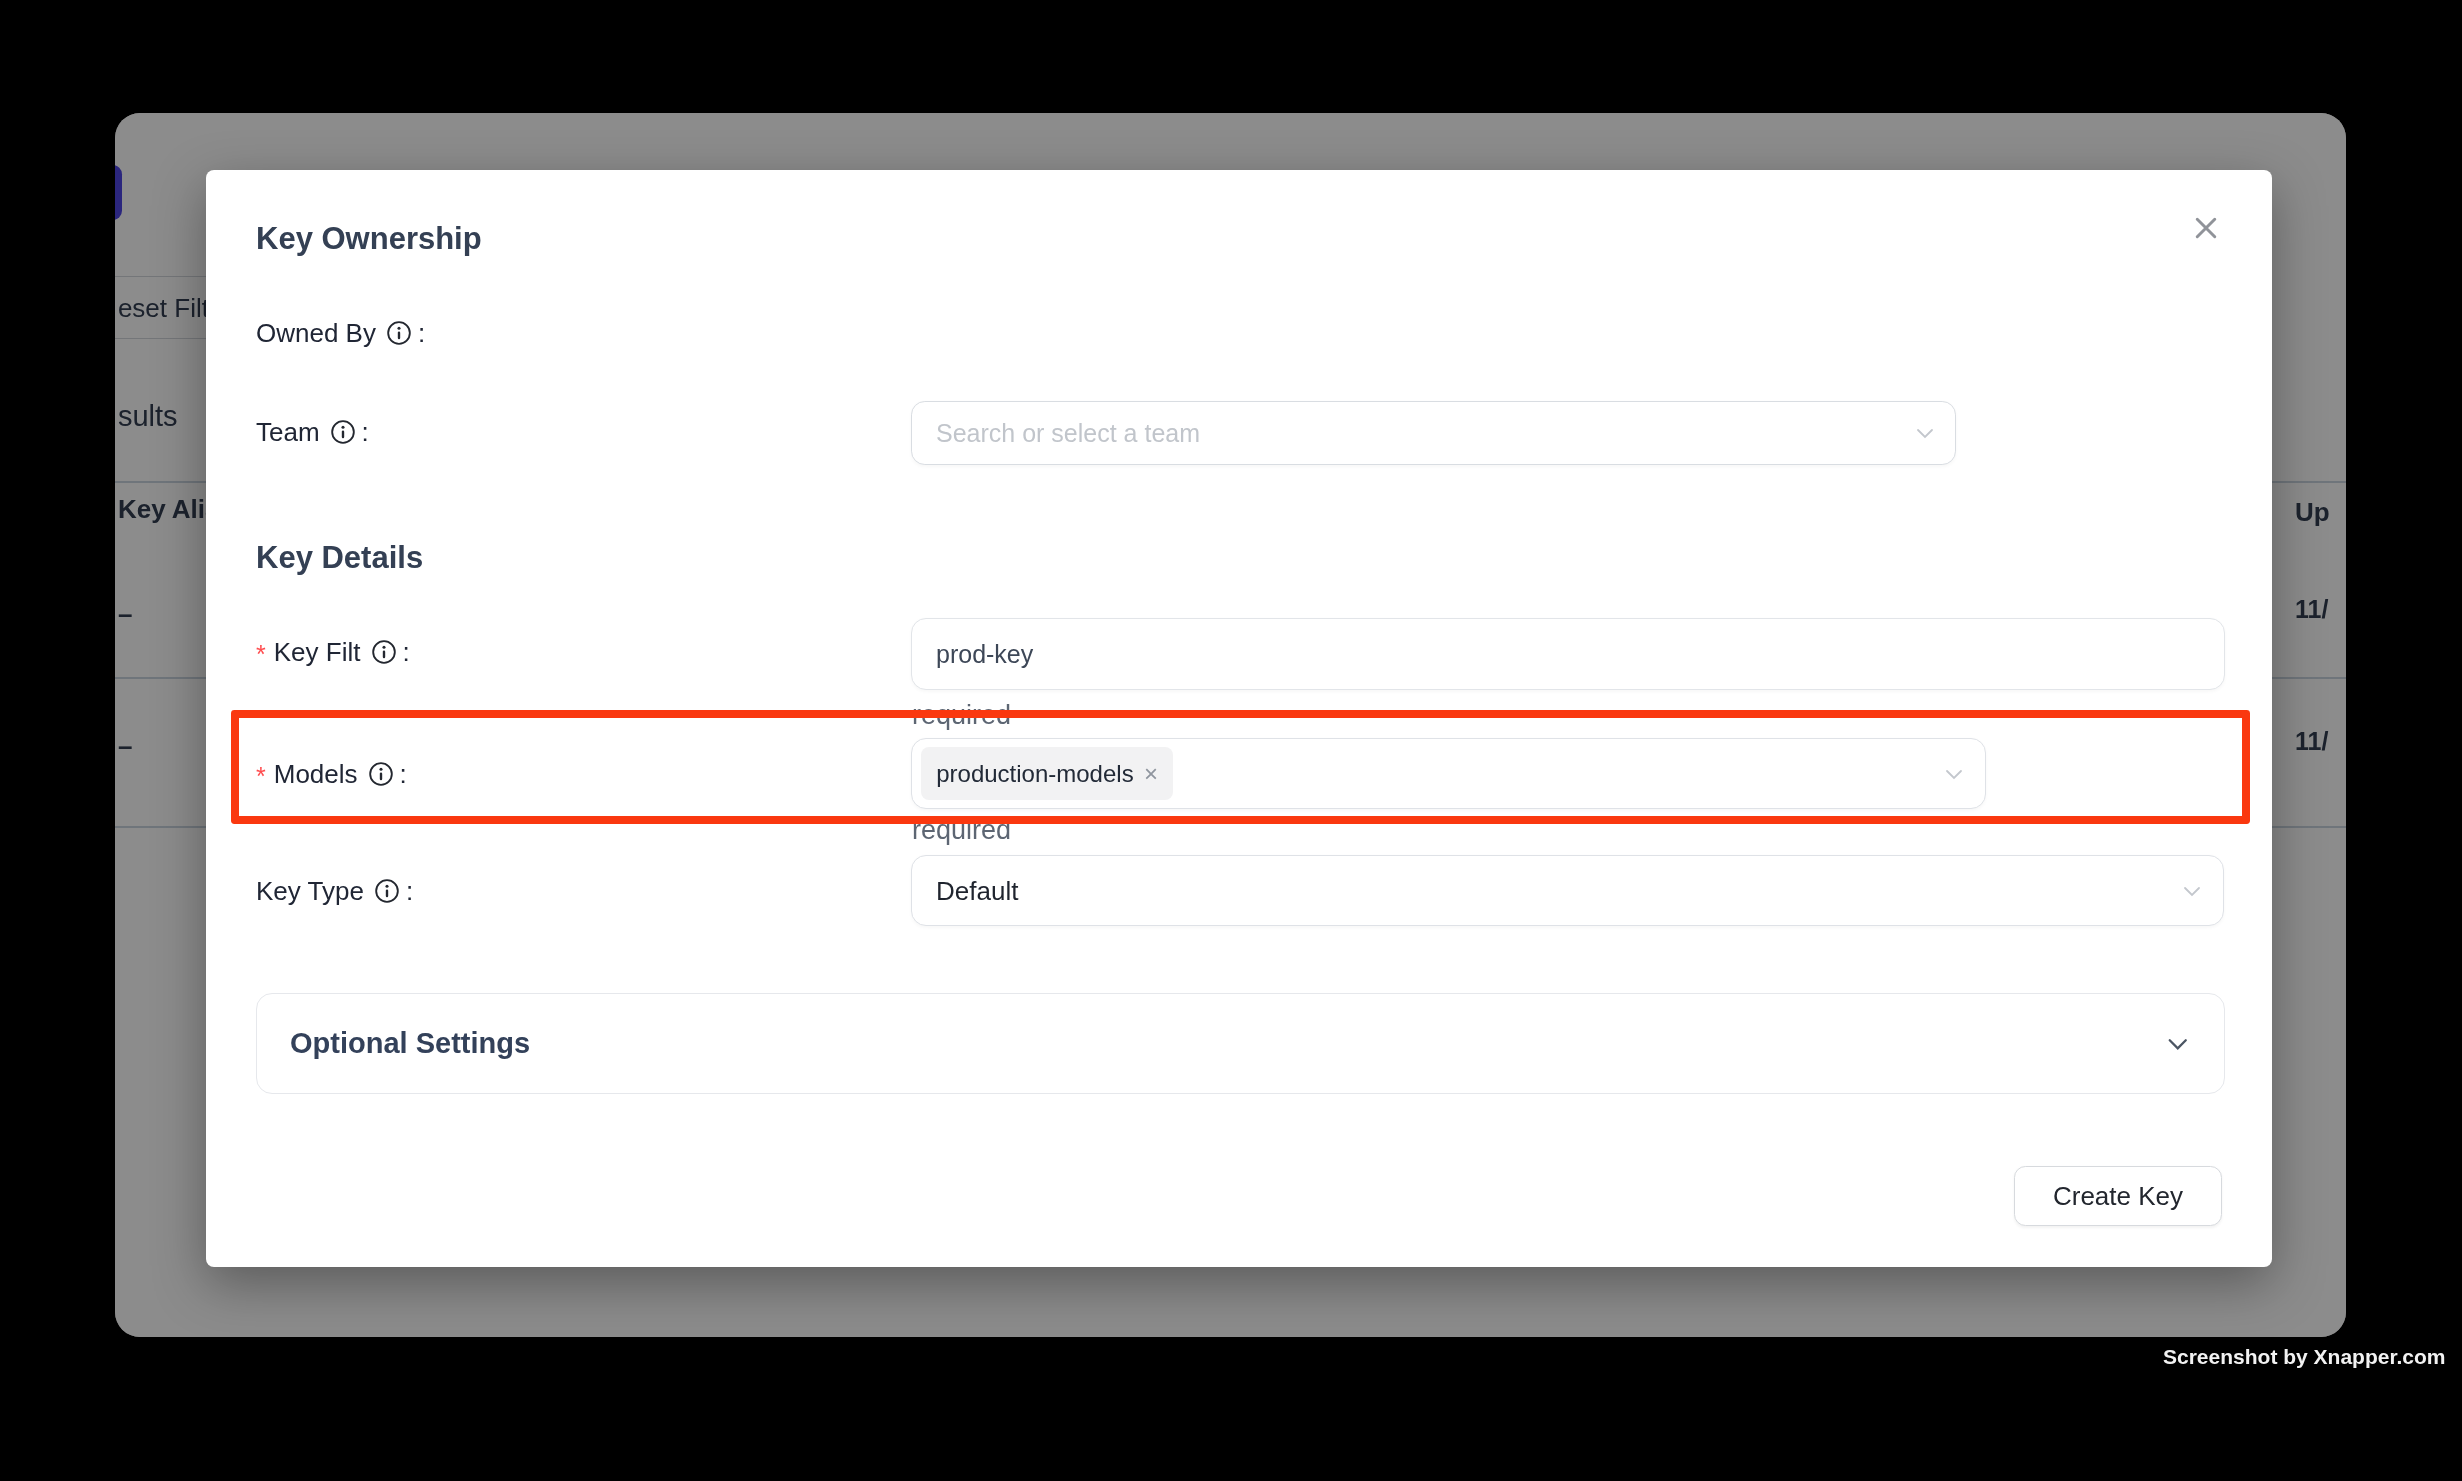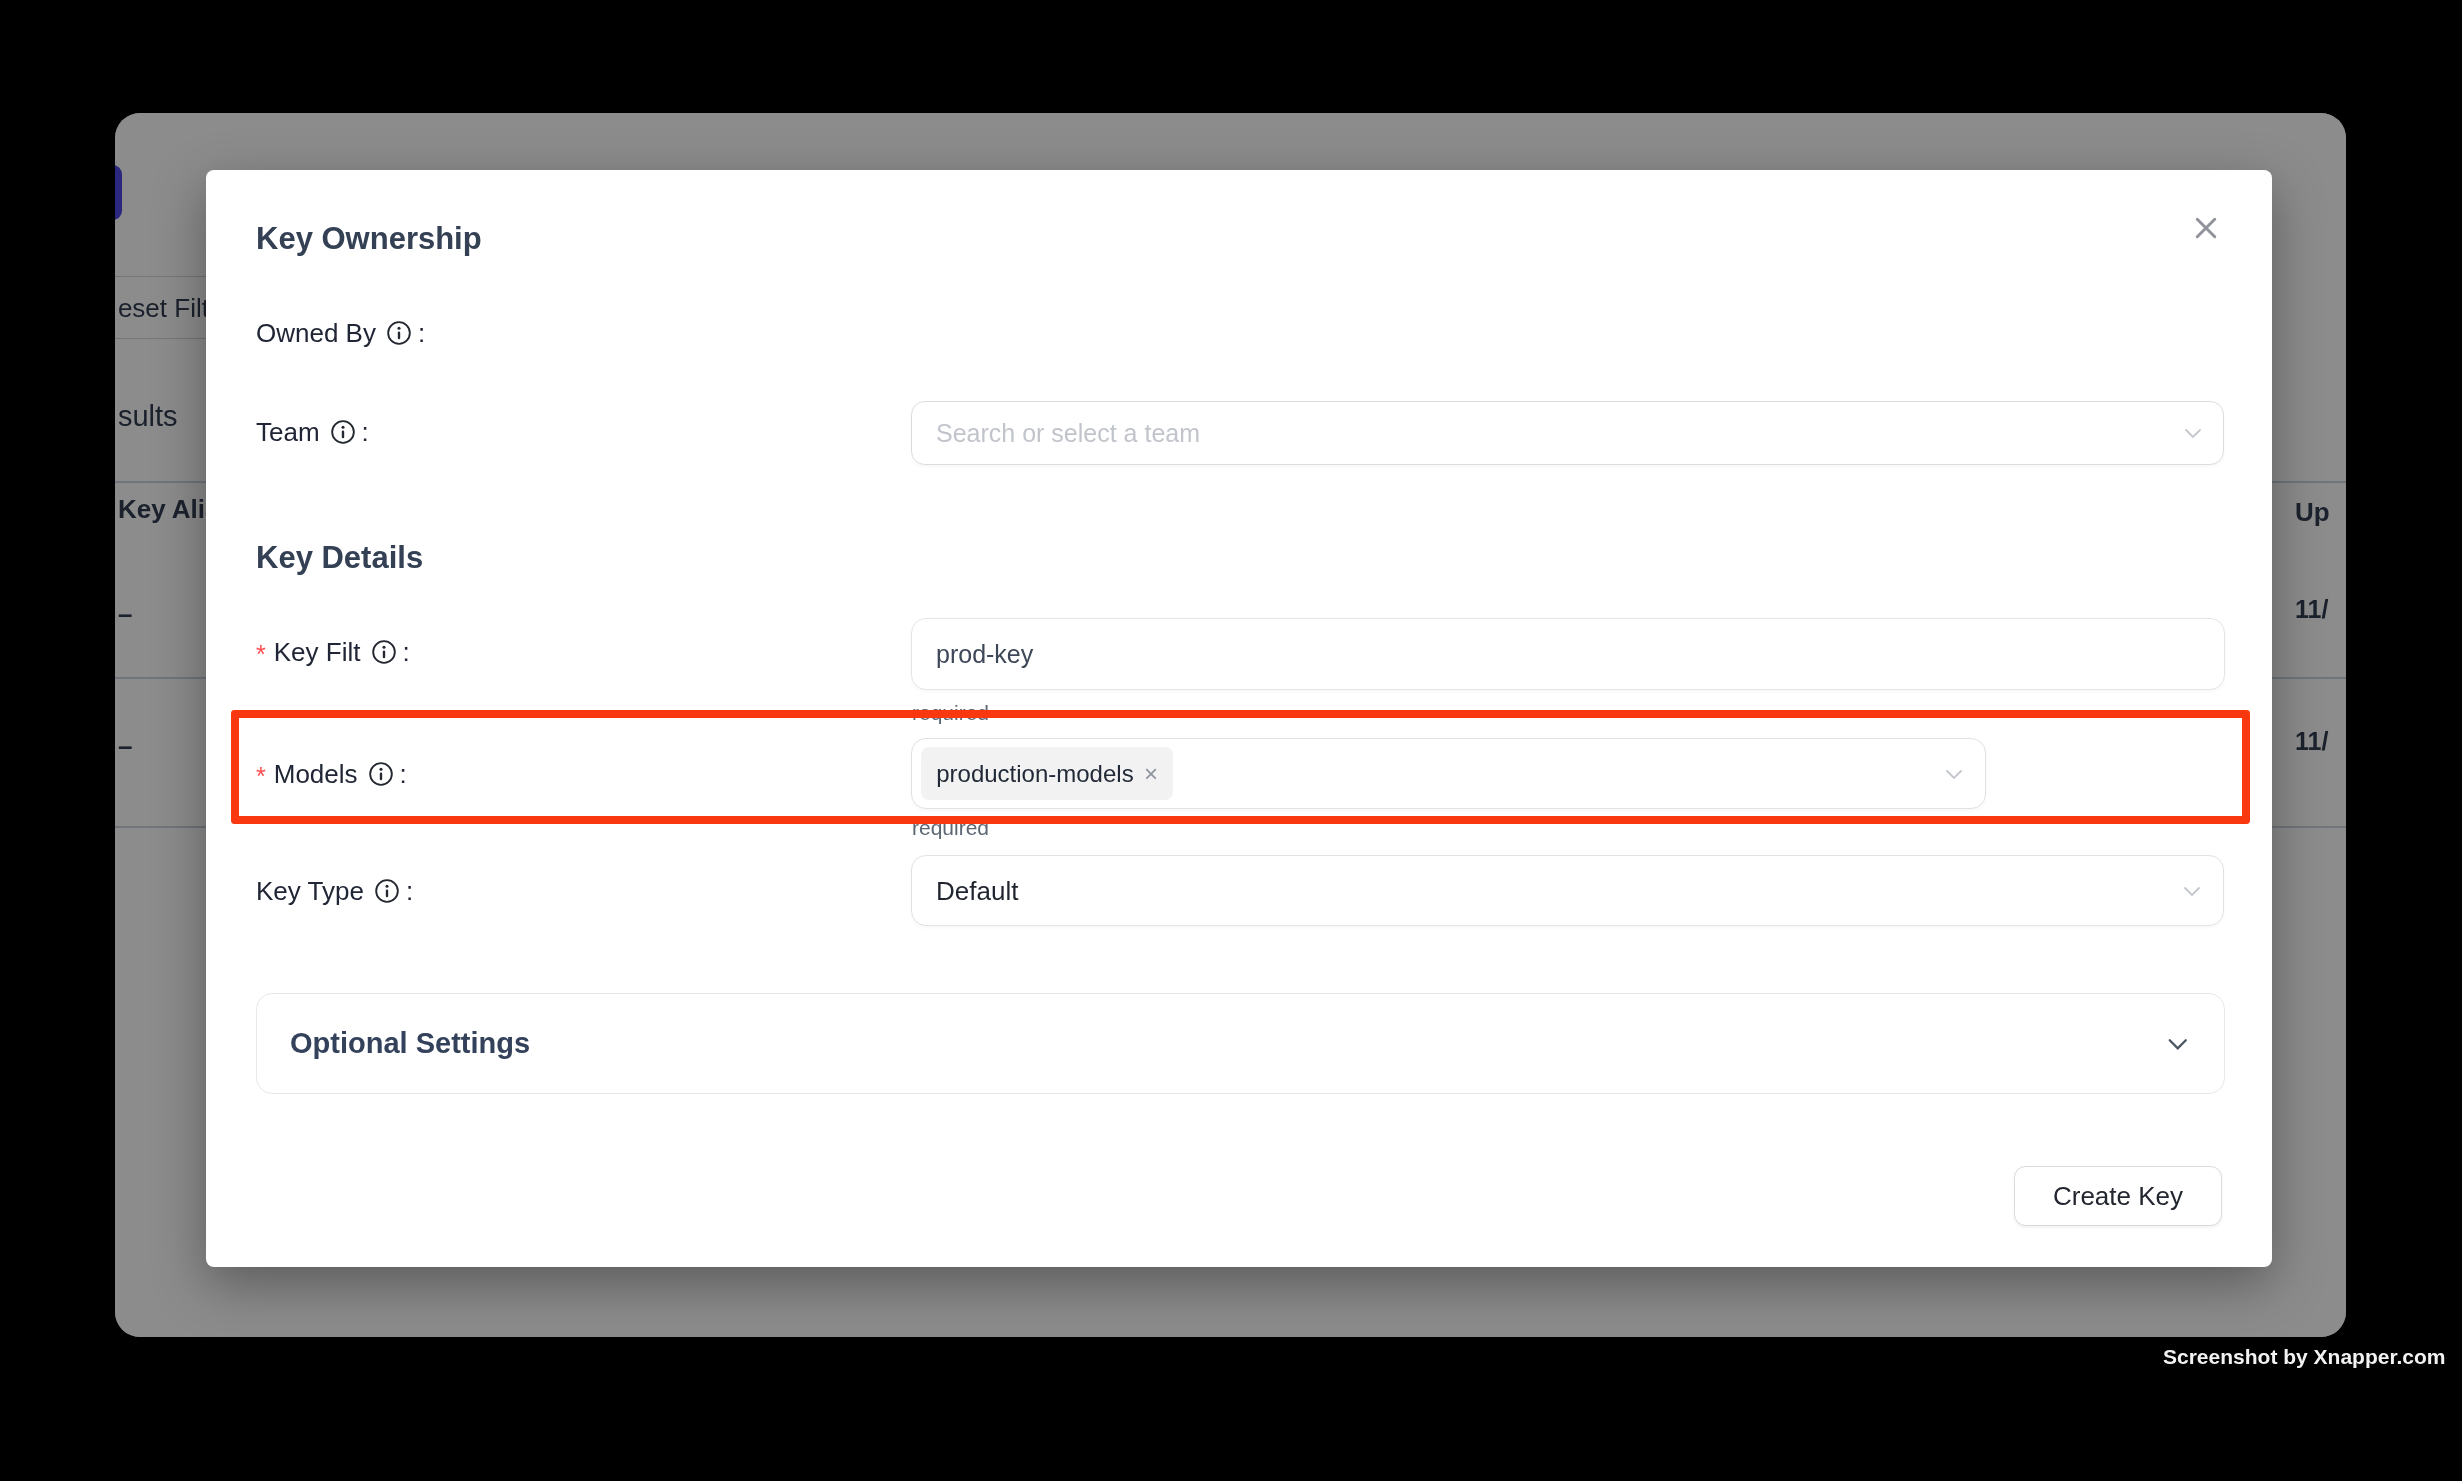--- a/index.html
+++ b/index.html
@@ -37,21 +37,21 @@
   .select{background:#fff;border:1.7px solid #dfe2e7;border-radius:15px;display:flex;
           align-items:center;box-shadow:0 1.7px 3.4px rgba(0,0,0,0.03);}
   .select .value{font-size:26px;color:#1f242e;margin-left:24px;line-height:1;}
   .chevron{width:24px;height:24px;color:#c3c7cd;position:absolute;right:19.5px;top:50%;
            transform:translateY(-50%);}
   .text-input{width:100%;height:100%;border:1.7px solid #e2e5e9;border-radius:15px;outline:none;
               font-family:inherit;font-size:25px;color:#3d4757;padding:0 24px;background:#fff;
               box-shadow:0 1.7px 3.4px rgba(0,0,0,0.03);}
   .text-input::placeholder{color:#c1c5cb;font-size:25px;}
   #team-select-input{border-radius:13.8px;border-color:#d9dde2;padding-right:63px;}
-  .validation{font-size:21px;color:#5d6673;line-height:1;}
+  .validation{font-size:27px;color:#5d6673;line-height:1;}
 
   .tag{display:flex;align-items:center;gap:10.3px;height:53px;background:#f2f2f3;border-radius:8px;
        padding:0 15px;margin-left:9.2px;}
   .tag .tag-text{font-size:24px;color:#222a37;line-height:1;}
   .tag .tag-x{font-size:24px;color:#8f959e;line-height:1;cursor:pointer;}
 
   #optional-panel{left:50px;top:823px;width:1969px;height:101px;border:1.7px solid #e6e8ec;
                   border-radius:16px;display:flex;align-items:center;justify-content:space-between;
                   padding:0 33px;cursor:pointer;background:#fff;text-align:right;}
   #optional-title{font-size:29px;font-weight:600;color:#33415a;line-height:1;}
@@ -118,21 +118,21 @@
 
     <div class="abs label-row" style="left:50px;top:245px;">
       <span>Team</span>
       <svg class="info-icon" viewBox="0 0 24 24">
           <circle cx="12" cy="12" r="10" fill="none" stroke="currentColor" stroke-width="1.7"></circle>
           <circle cx="12" cy="7.6" r="1.4" fill="currentColor"></circle>
           <rect x="10.9" y="10.6" width="2.2" height="7.2" rx="1.1" fill="currentColor"></rect>
         </svg>
       <span class="colon">:</span>
     </div>
-    <div class="abs" style="left:705px;top:231px;width:1313px;height:64px;">
+    <div class="abs" style="left:705px;top:231px;width:1045px;height:64px;">
       <input id="team-select-input" class="text-input" placeholder="Search or select a team" style="">
       <svg class="chevron" viewBox="0 0 24 24" fill="none" stroke="currentColor" stroke-width="1.8" stroke-linecap="round">
           <path d="M5 9l7 7 7-7"></path>
         </svg>
     </div>
 
     <div class="abs h1" style="left:50px;top:372px;">Key Details</div>
 
     <div class="abs label-row" style="left:50px;top:465px;">
       <span class="asterisk">*</span>

